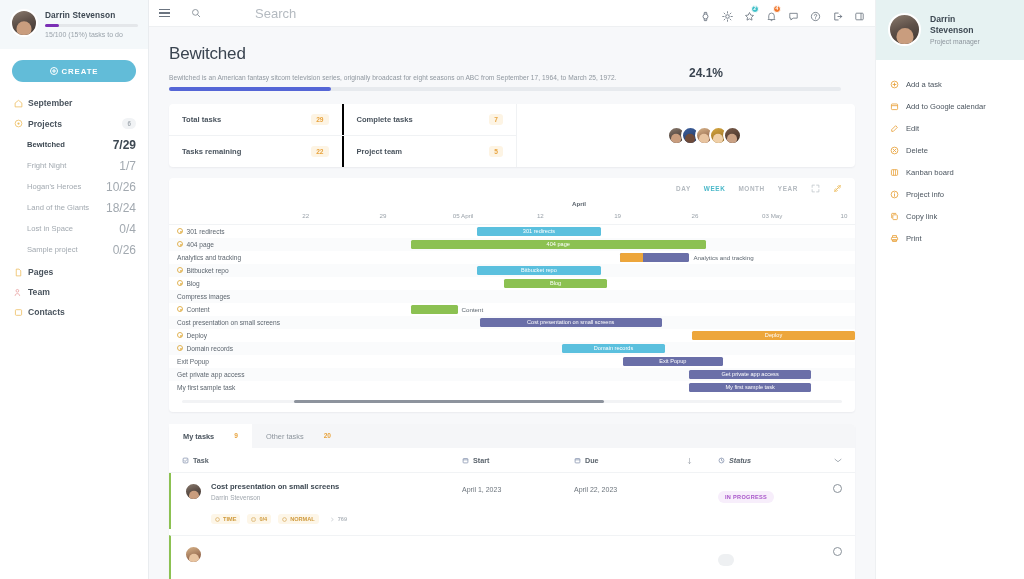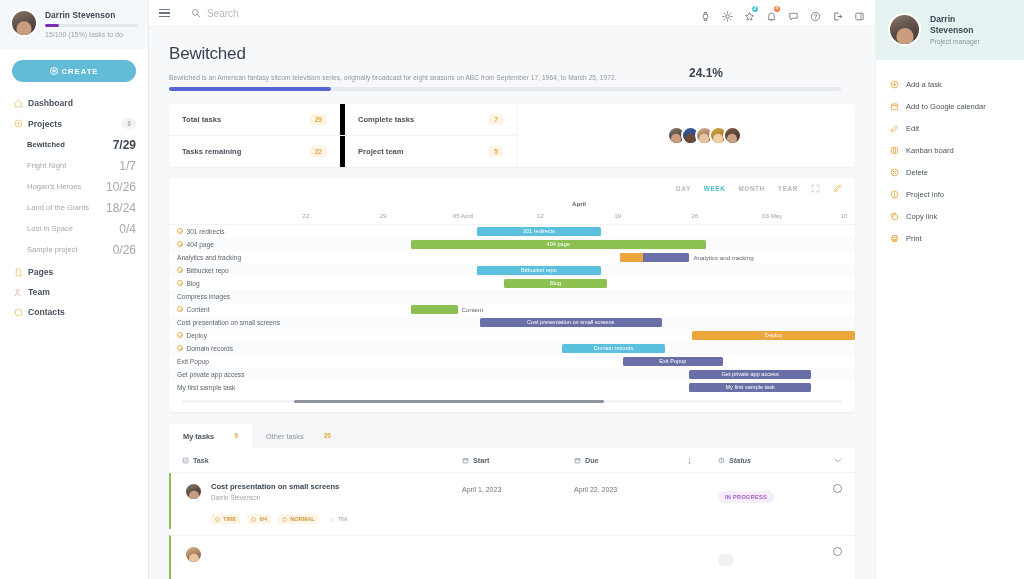--- a/index.html
+++ b/index.html
@@ -93,22 +93,22 @@
     padding: 0 10px 0 0; border-bottom: 1px solid #eef0f2; flex: 0 0 27px;
   }
   .burger { width: 30px; display: flex; align-items: center; justify-content: center; cursor: pointer; }
   .burger i { display: block; width: 11px; height: 1.3px; background: #6b7480; position: relative; }
   .burger i::before, .burger i::after {
     content: ""; position: absolute; left: 0; width: 11px; height: 1.3px; background: #6b7480;
   }
   .burger i::before { top: -3.6px; } .burger i::after { top: 3.6px; }
   .search-box { display: flex; align-items: center; gap: 6px; padding-left: 12px; flex: 1; }
   .search-input {
-    border: none; outline: none; font-size: 10px; color: #49525b;
-    background: transparent; width: 180px; font-family: "Liberation Sans", sans-serif;
+    border: none; outline: none; font-size: 13px; color: #49525b;
+    background: transparent; width: 180px; font-family: "Liberation Sans", sans-serif; margin-left: 48px;
   }
   .search-input::placeholder { color: #b4bac0; }
   .topicons { display: flex; align-items: center; gap: 11px; }
   .ticon { width: 11px; height: 11px; position: relative; cursor: pointer; display: block; }
   .badge {
     position: absolute; top: -3px; right: -4px; min-width: 8px; height: 8px;
     border-radius: 50%; color: #fff; font-size: 5px; font-weight: 700;
     display: flex; align-items: center; justify-content: center; line-height: 1;
     border: 1px solid #fff;
   }
@@ -134,21 +134,21 @@
     gap: 36px;
   }
   .stats-row { display: flex; }
   .stats-grid { width: 348px; flex: 0 0 348px; border-right: 1px solid #f0f2f4; }
   .stats-line { display: flex; }
   .stats-line + .stats-line { border-top: 1px solid #f0f2f4; }
   .stat {
     flex: 1; display: flex; align-items: center; justify-content: space-between;
     padding: 10px 13px; gap: 8px;
   }
-  .stat + .stat { border-left: 5px solid #000000; }
+  .stat + .stat { border-left: 2px solid #000000; }
   .stat-label { font-size: 7.6px; color: #4a545e; font-weight: 600; }
   .stat-val {
     font-size: 6.6px; color: #e8a33d; background: #fdf4e4;
     border-radius: 3px; padding: 2px 5px; font-weight: 700; min-width: 14px; text-align: center;
   }
   .team-zone { flex: 1; display: flex; align-items: center; justify-content: center; }
   .team-avatars { display: flex; }
   .team-avatars .avatar { width: 19px; height: 19px; flex: 0 0 19px; margin-left: -5px; }
   .team-avatars .avatar:first-child { margin-left: 0; }
   .team-avatars .avatar::after { width: 10px; height: 10px; }
@@ -290,21 +290,21 @@
         <span class="plus-ring"></span>
         <span>CREATE</span>
       </button>
     </div>
 
     <nav class="nav">
       <div class="nav-item">
         <svg class="ico" viewBox="0 0 16 16">
           <path d="M2 7.2 8 2.4l6 4.8V14H2z" fill="none" stroke="#edbd5e" stroke-width="1.4" stroke-linejoin="round"></path>
         </svg>
-        <span class="nav-label">Dashboard</span>
+        <span class="nav-label">September</span>
       </div>
 
       <div class="nav-item">
         <svg class="ico" viewBox="0 0 16 16">
           <circle cx="8" cy="8" r="6" fill="none" stroke="#edbd5e" stroke-width="1.4"></circle>
           <circle cx="8" cy="8" r="2" fill="#edbd5e"></circle>
         </svg>
         <span class="nav-label">Projects</span>
         <span class="nav-count">6</span>
       </div>
@@ -787,31 +787,31 @@
           <span class="rp-label">Add to Google calendar</span>
         </div>
         <div class="rp-item">
           <svg class="ico" viewBox="0 0 16 16">
             <path d="M3 13h3l7-7-3-3-7 7z" fill="none" stroke="#e8a33d" stroke-width="1.5" stroke-linejoin="round"></path>
           </svg>
           <span class="rp-label">Edit</span>
         </div>
         <div class="rp-item">
           <svg class="ico" viewBox="0 0 16 16">
+            <circle cx="8" cy="8" r="6" fill="none" stroke="#e8a33d" stroke-width="1.5"></circle>
+            <path d="M5.8 5.8l4.4 4.4M10.2 5.8l-4.4 4.4" stroke="#e8a33d" stroke-width="1.5" stroke-linecap="round"></path>
+          </svg>
+          <span class="rp-label">Delete</span>
+        </div>
+        <div class="rp-item">
+          <svg class="ico" viewBox="0 0 16 16">
             <rect x="2.5" y="3" width="11" height="10" rx="1.3" fill="none" stroke="#e8a33d" stroke-width="1.5"></rect>
             <path d="M6.2 3v10M9.8 3v10" stroke="#e8a33d" stroke-width="1.3"></path>
           </svg>
           <span class="rp-label">Kanban board</span>
-        </div>
-        <div class="rp-item">
-          <svg class="ico" viewBox="0 0 16 16">
-            <circle cx="8" cy="8" r="6" fill="none" stroke="#e8a33d" stroke-width="1.5"></circle>
-            <path d="M5.8 5.8l4.4 4.4M10.2 5.8l-4.4 4.4" stroke="#e8a33d" stroke-width="1.5" stroke-linecap="round"></path>
-          </svg>
-          <span class="rp-label">Delete</span>
         </div>
         <div class="rp-item">
           <svg class="ico" viewBox="0 0 16 16">
             <circle cx="8" cy="8" r="6" fill="none" stroke="#e8a33d" stroke-width="1.5"></circle>
             <path d="M8 7.2v4" stroke="#e8a33d" stroke-width="1.5" stroke-linecap="round"></path>
             <circle cx="8" cy="5" r=".9" fill="#e8a33d"></circle>
           </svg>
           <span class="rp-label">Project info</span>
         </div>
         <div class="rp-item">

